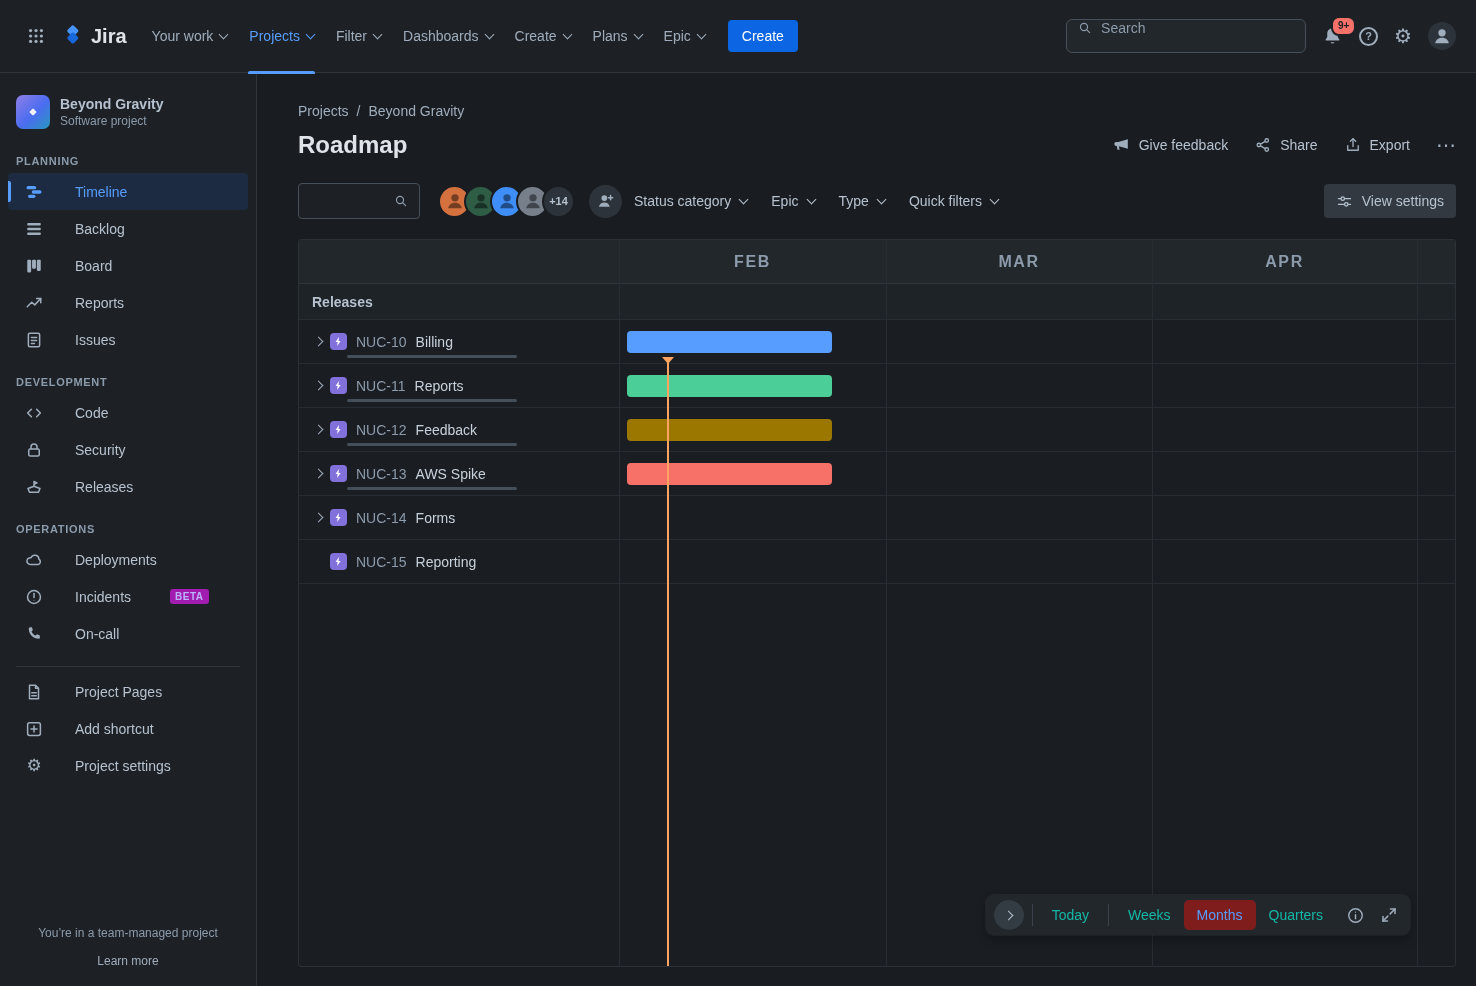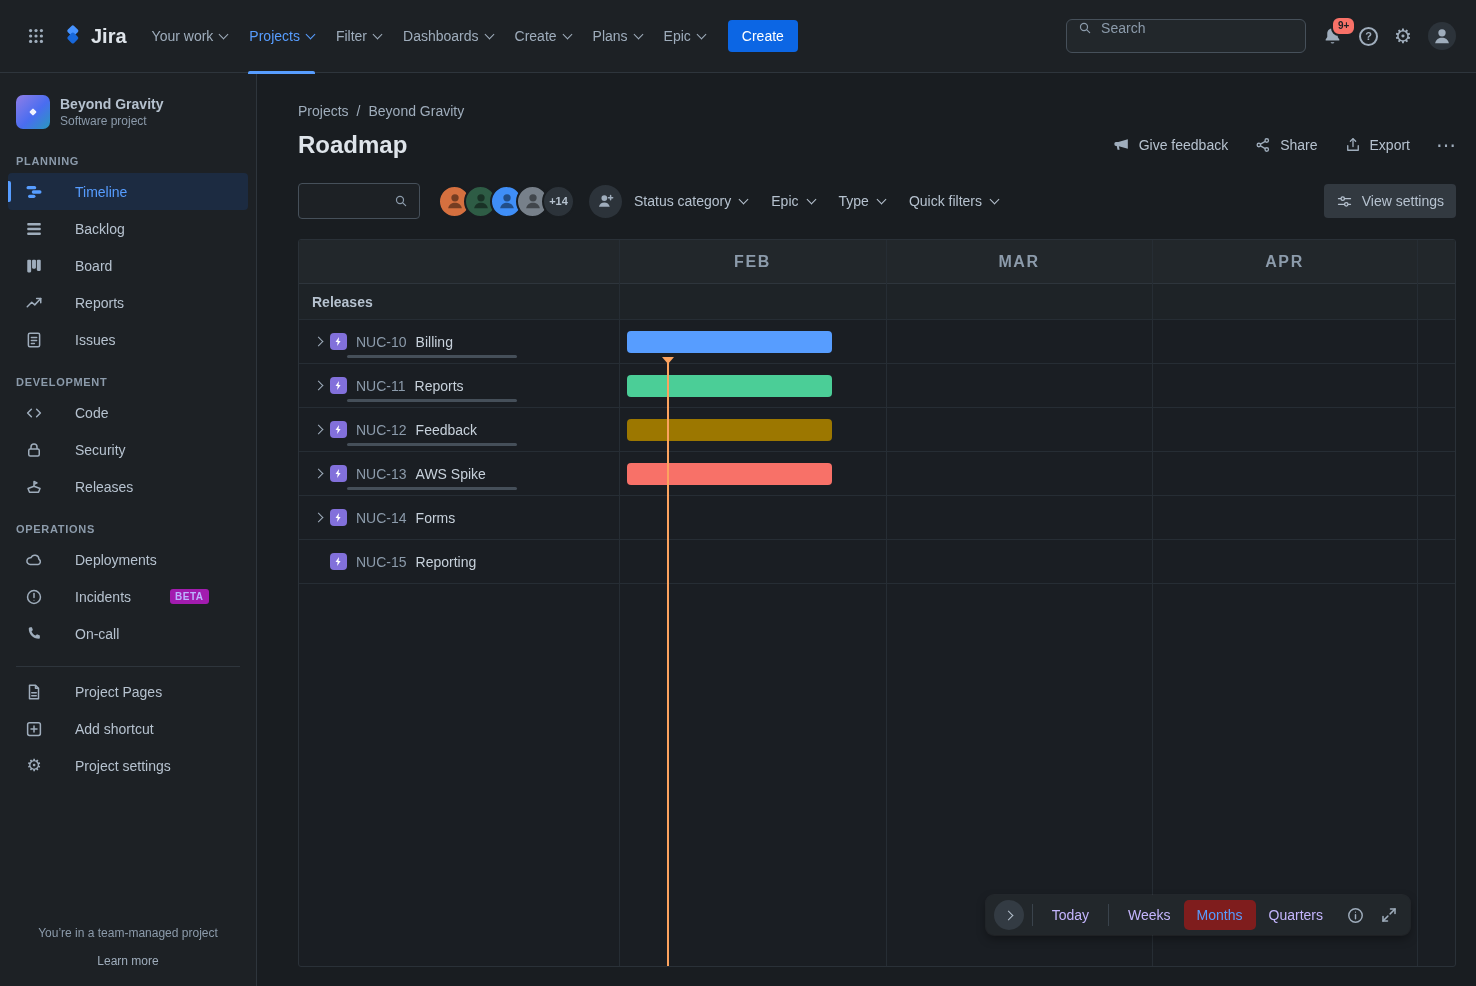--- a/index.html
+++ b/index.html
@@ -85,21 +85,21 @@
   .progress{position:absolute;left:48px;bottom:5px;width:170px;height:3px;border-radius:2px;background:#454f59;overflow:hidden}
   .progress .fill{height:100%;background:#579dff;border-radius:2px;width:0}
   .bar{position:absolute;left:328px;top:11px;width:205px;height:22px;border-radius:4px;z-index:3;cursor:pointer}
   .today{position:absolute;left:368px;top:117px;bottom:0;width:2px;background:#fca35f;z-index:4}
   .today-marker{position:absolute;left:363px;top:117px;width:0;height:0;border-left:6px solid transparent;border-right:6px solid transparent;border-top:7px solid #fca35f;z-index:4}
 
   
   .zoombar{position:absolute;top:822px;right:66px;height:40px;display:flex;align-items:center;background:#22272b;border-radius:8px;padding:0 6px;box-shadow:0 0 0 1px rgba(255,255,255,.05),0 4px 10px rgba(0,0,0,.35);z-index:6}
   .zb-circle{width:30px;height:30px;border-radius:50%;background:#333b43;display:flex;align-items:center;justify-content:center;color:#b6c2cf;border:none;cursor:pointer;margin:0 2px}
   .zb-div{width:1px;height:22px;background:#3a434c;margin:0 6px}
-  .zb-opt{padding:7px 13px;font-size:14px;color:#c4b5fd;border-radius:5px;cursor:pointer;white-space:nowrap}
+  .zb-opt{padding:7px 13px;font-size:14px;color:#14b8a6;border-radius:5px;cursor:pointer;white-space:nowrap}
   .zb-opt.selected{background:#7f1d1d;color:#579dff}
   .zb-icon{display:flex;align-items:center;justify-content:center;width:30px;height:30px;color:#9fadbc;cursor:pointer;margin-left:4px}
 
   svg{display:block}
 </style>
 </head>
 <body>
 
 <div class="app">
 

